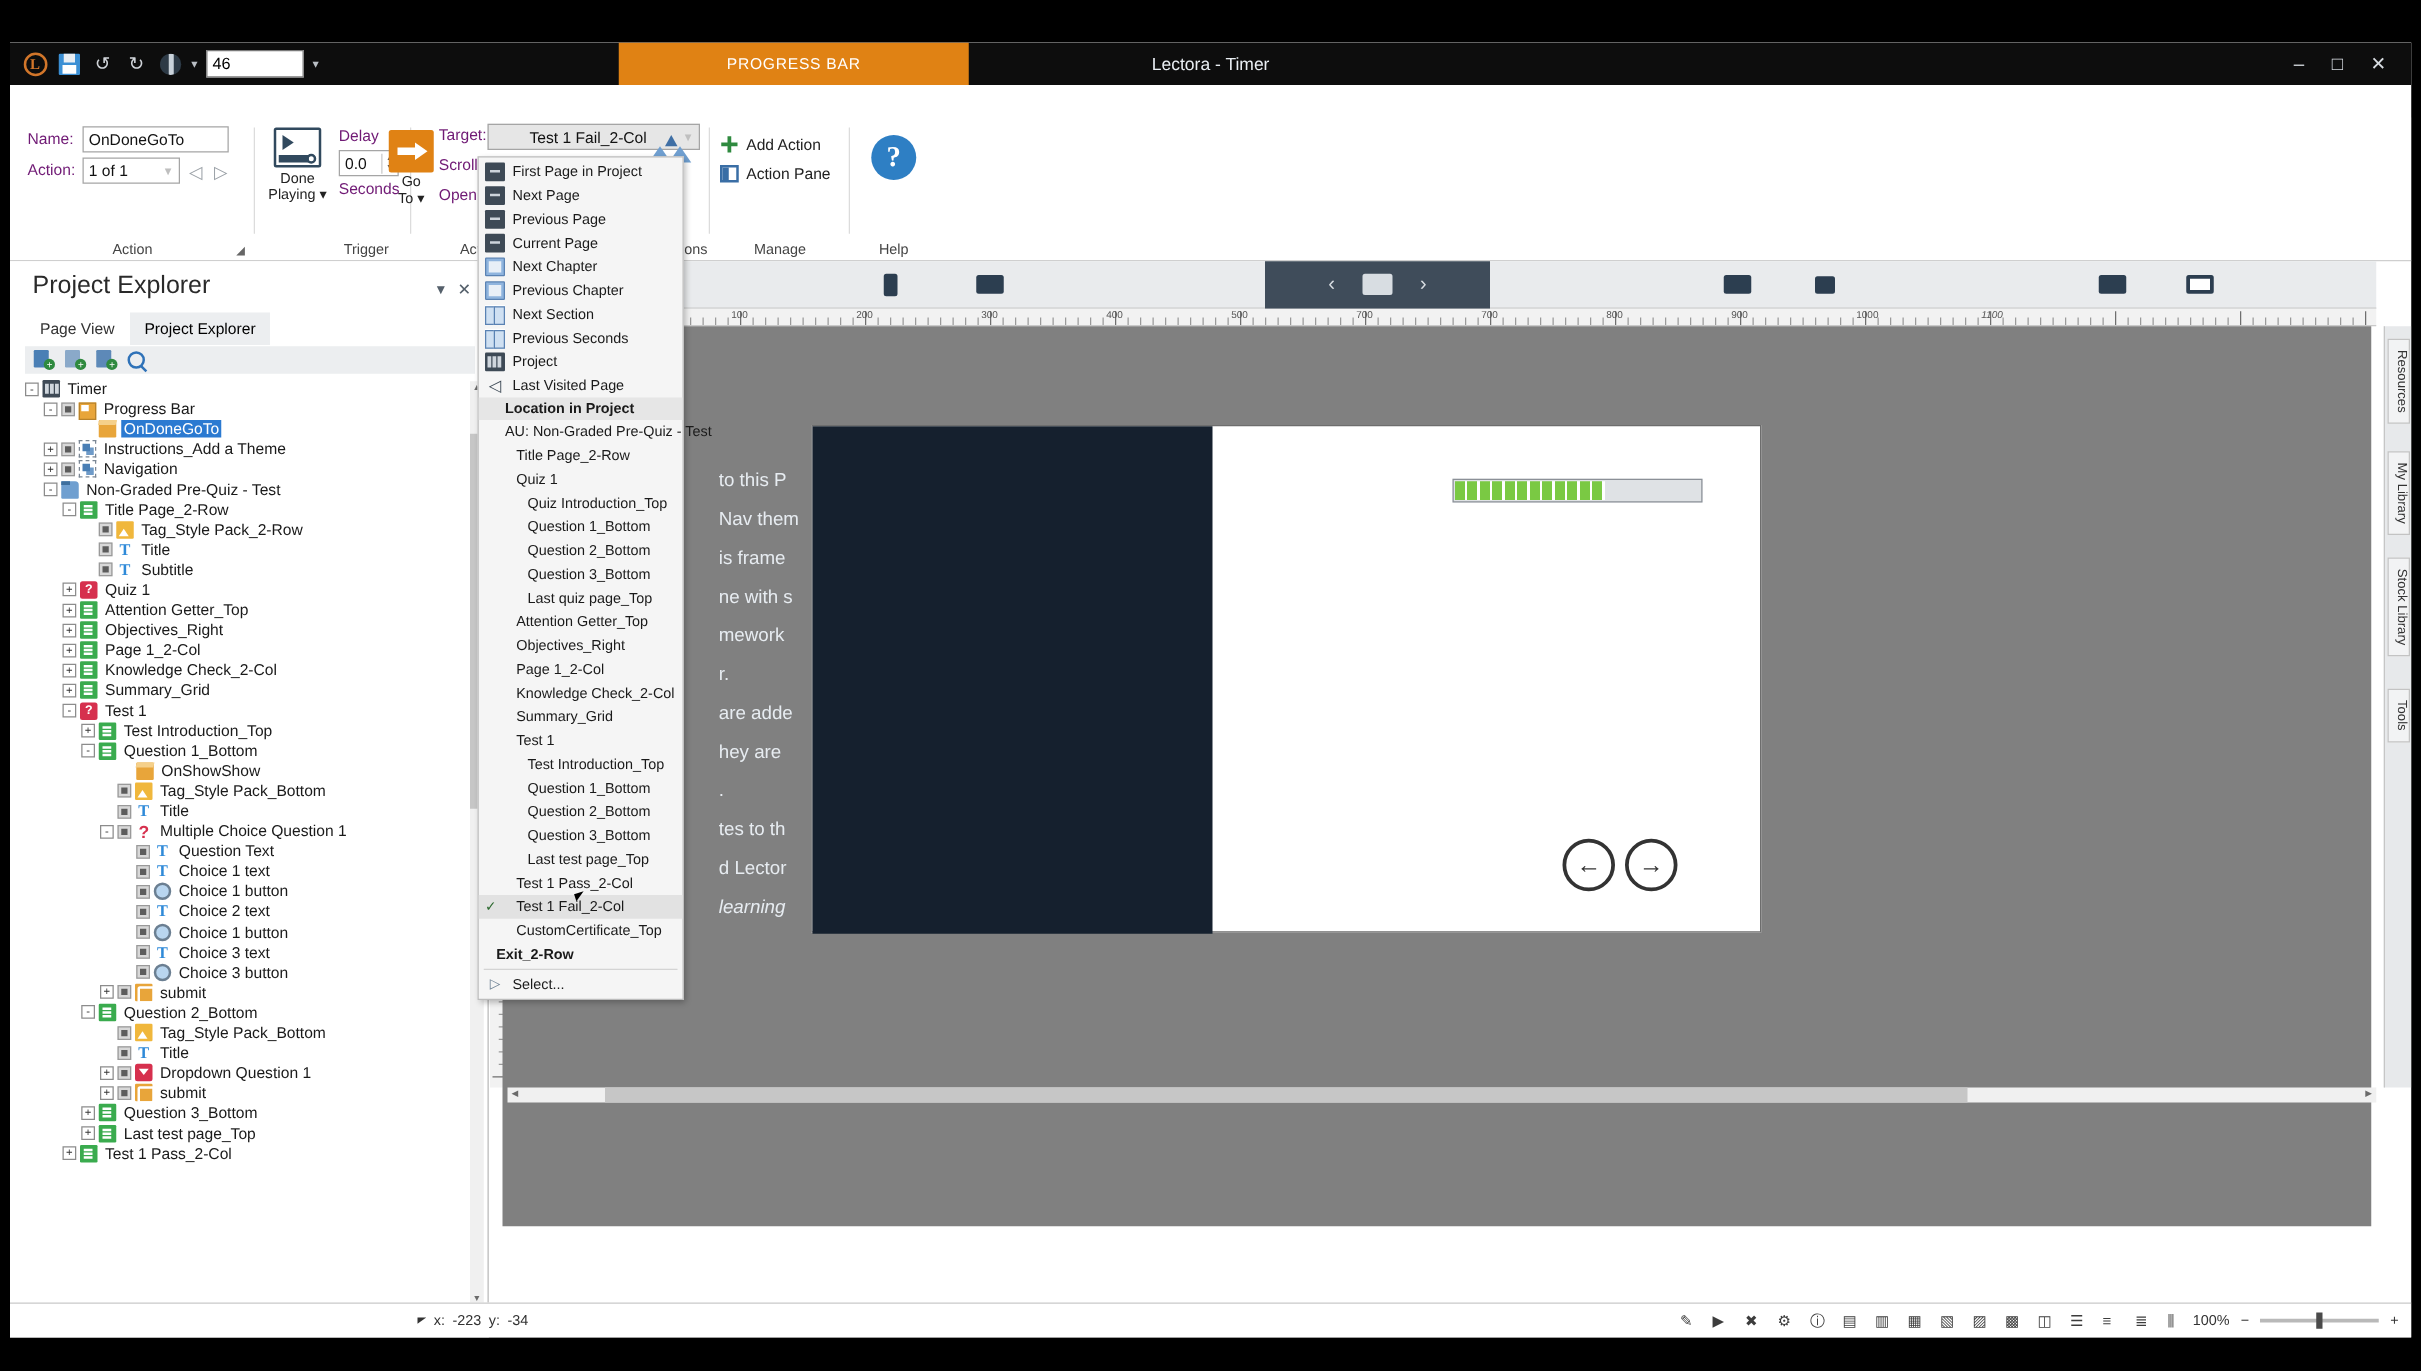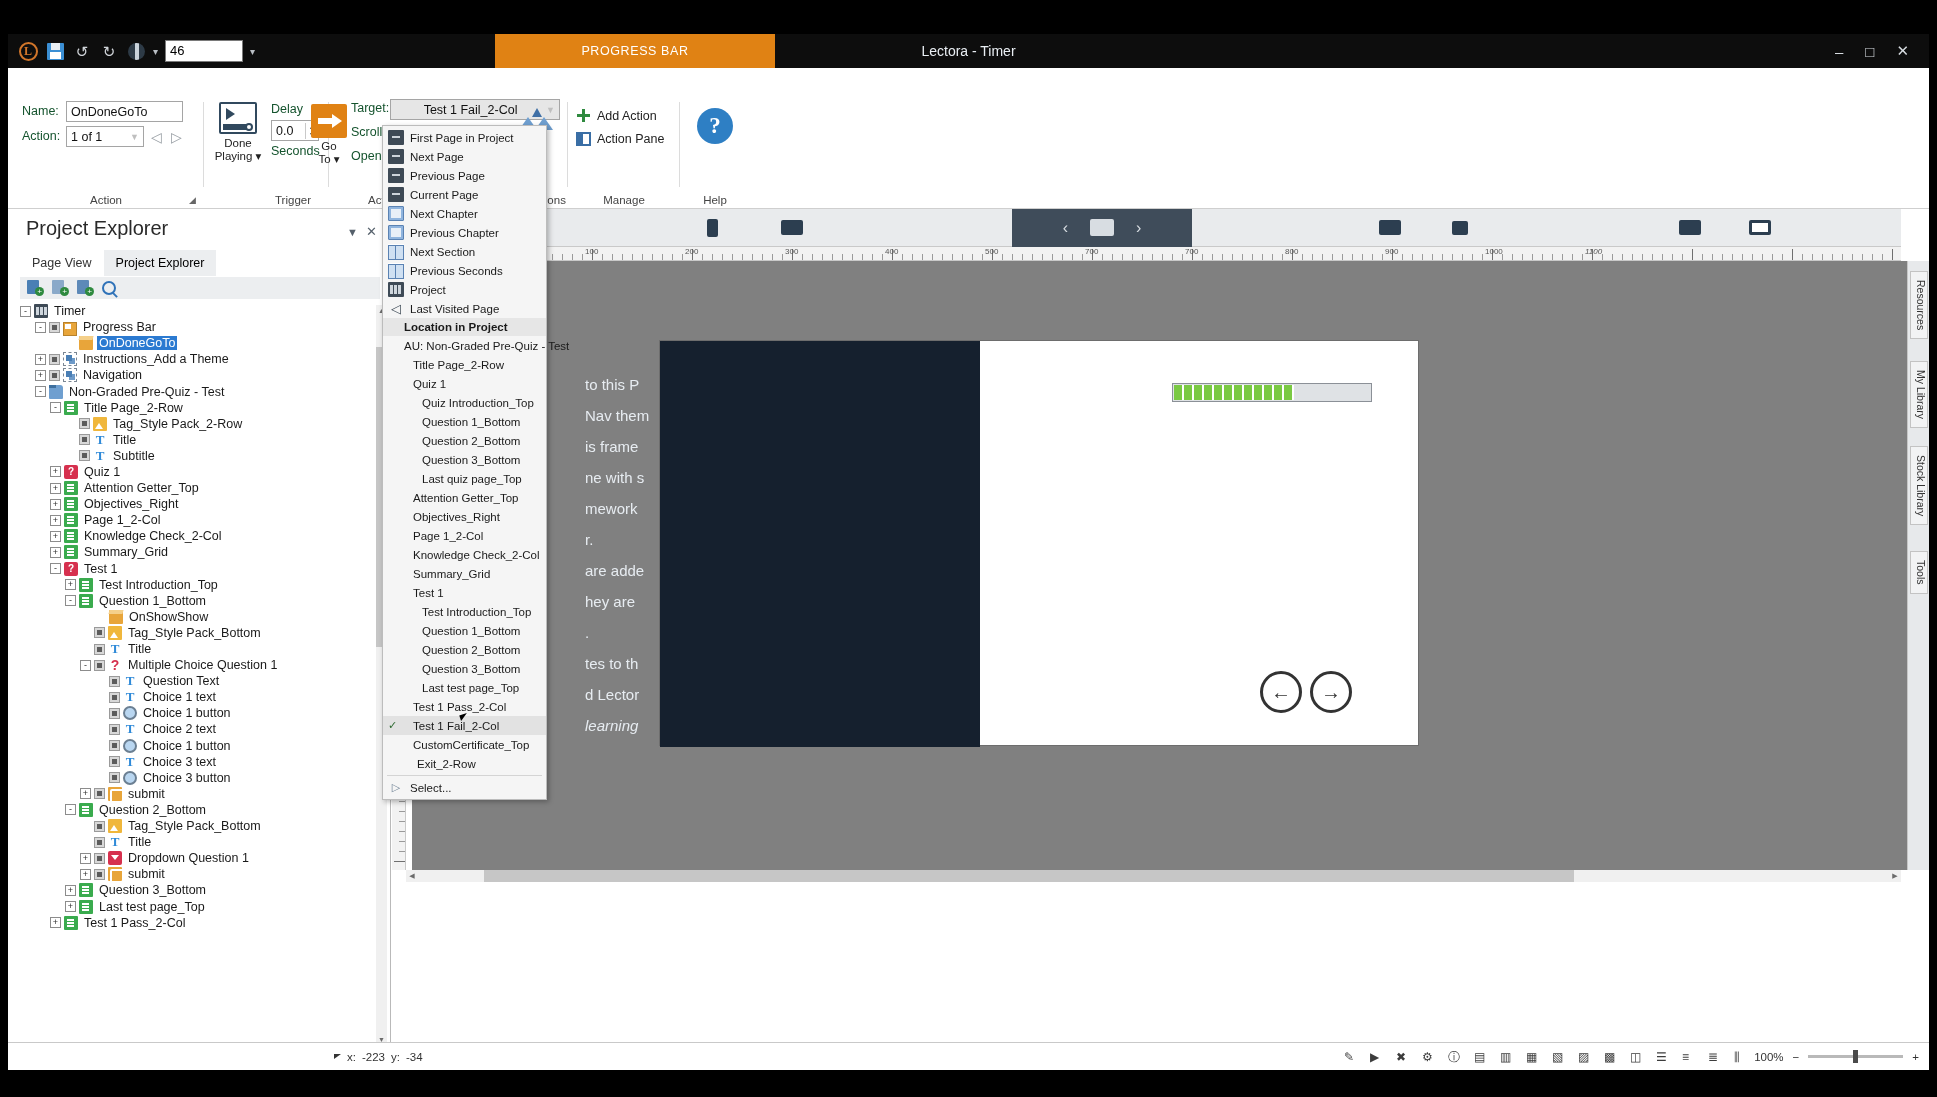--- a/index.html
+++ b/index.html
@@ -48,21 +48,21 @@
   .help-q { position:absolute; right:18px; top:5px; color:#cfd3d8; font-size:13px; }
 
   
   .ribbon { position:absolute; left:0; top:60px; width:1921px; height:115px;
             background:#ffffff; border-bottom:1px solid #cfcfcf; }
   .grp { position:absolute; top:0; height:115px; }
   .grp .glabel { position:absolute; bottom:3px; width:100%; text-align:center;
                  font-size:11.5px; color:#444; }
   .grp .sep { position:absolute; right:0; top:8px; bottom:22px; width:1px; background:#dcdcdc; }
 
-  .lbl { font-size:12.5px; color:#14532d; }
+  .lbl { font-size:12.5px; color:#701a75; }
   .tbox { border:1px solid #a5a5a5; background:#fff; height:21px; font-size:12.5px;
           padding:1px 4px; color:#111; display:flex; align-items:center; }
   .combo { border:1px solid #a5a5a5; background:#fff; height:21px; font-size:12.5px;
            padding:1px 4px; color:#111; display:flex; align-items:center;
            justify-content:space-between; }
   .combo .cv { color:#bfbfbf; font-size:9px; }
   .spin { width:13px; display:flex; flex-direction:column; justify-content:center;
           border-left:1px solid #c9c9c9; }
   .spin i { font-size:7px; color:#555; line-height:8px; text-align:center; font-style:normal; }
   .arrbtn { width:17px; height:21px; display:flex; align-items:center;
@@ -195,21 +195,21 @@
   .hruler .tkM { position:absolute; top:2px; width:1px; height:12px; background:#6f6f6f; }
   .hruler .num { position:absolute; top:0px; font-size:8px; color:#555; }
   .vruler { position:absolute; left:384px; top:227px; width:14px; height:609px;
             background:#f2f2f2; border-right:1px solid #c9c9c9; overflow:hidden; }
   .vruler .tk { position:absolute; left:7px; height:1px; width:7px; background:#9a9a9a; }
   .vruler .tkM { position:absolute; left:2px; height:1px; width:12px; background:#6f6f6f; }
   .vruler .num { position:absolute; left:1px; font-size:8px; color:#555;
                  writing-mode:vertical-rl; transform:rotate(180deg); }
 
   
-  .canvas { position:absolute; left:404px; top:227px; width:1495px; height:609px;
+  .canvas { position:absolute; left:394px; top:227px; width:1495px; height:720px;
             background:#808080; overflow:hidden; }
   .page { position:absolute; left:247px; top:79px; width:760px; height:406px; background:#ffffff;
           border:1px solid #6d6d6d; }
   .dark-block { position:absolute; left:0; top:0; width:320px; height:406px; background:#15202e; }
   .dark-txt { position:absolute; left:-75px; top:28px; width:430px; color:#e7ecf1;
               font-size:15px; line-height:31px; }
   .dark-txt .it { font-style:italic; }
   .progress-widget { position:absolute; right:46px; top:42px; width:200px; height:19px;
                      background:#dfe2e5; border:1px solid #8b9097; }
   .progress-widget .fill { position:absolute; left:1px; top:1px; height:15px; width:120px;
@@ -1052,21 +1052,21 @@
           <div class="mi loc" style="position: relative; padding-left: 30px;">
             <span>Test 1 Pass_2-Col</span>
           </div>
           <div class="mi loc sel" style="position: relative; padding-left: 30px;">
             <span class="chk">✓</span>
             <span>Test 1 Fail_2-Col</span>
           </div>
           <div class="mi loc" style="position: relative; padding-left: 30px;">
             <span>CustomCertificate_Top</span>
           </div>
-          <div class="mi loc" style="position: relative; padding-left: 34px;">
+          <div class="mi loc" style="position: relative; padding-left: 14px; font-weight: bold;">
             <span>Exit_2-Row</span>
           </div>
         </div>
     <div class="menu-sep"></div>
     <div class="mi">
       <span class="mic m-sel-ic">▷</span>
       <span>Select...</span>
     </div>
   </div>
   <div class="cursor" style="left:452px;top:680px;"></div>

